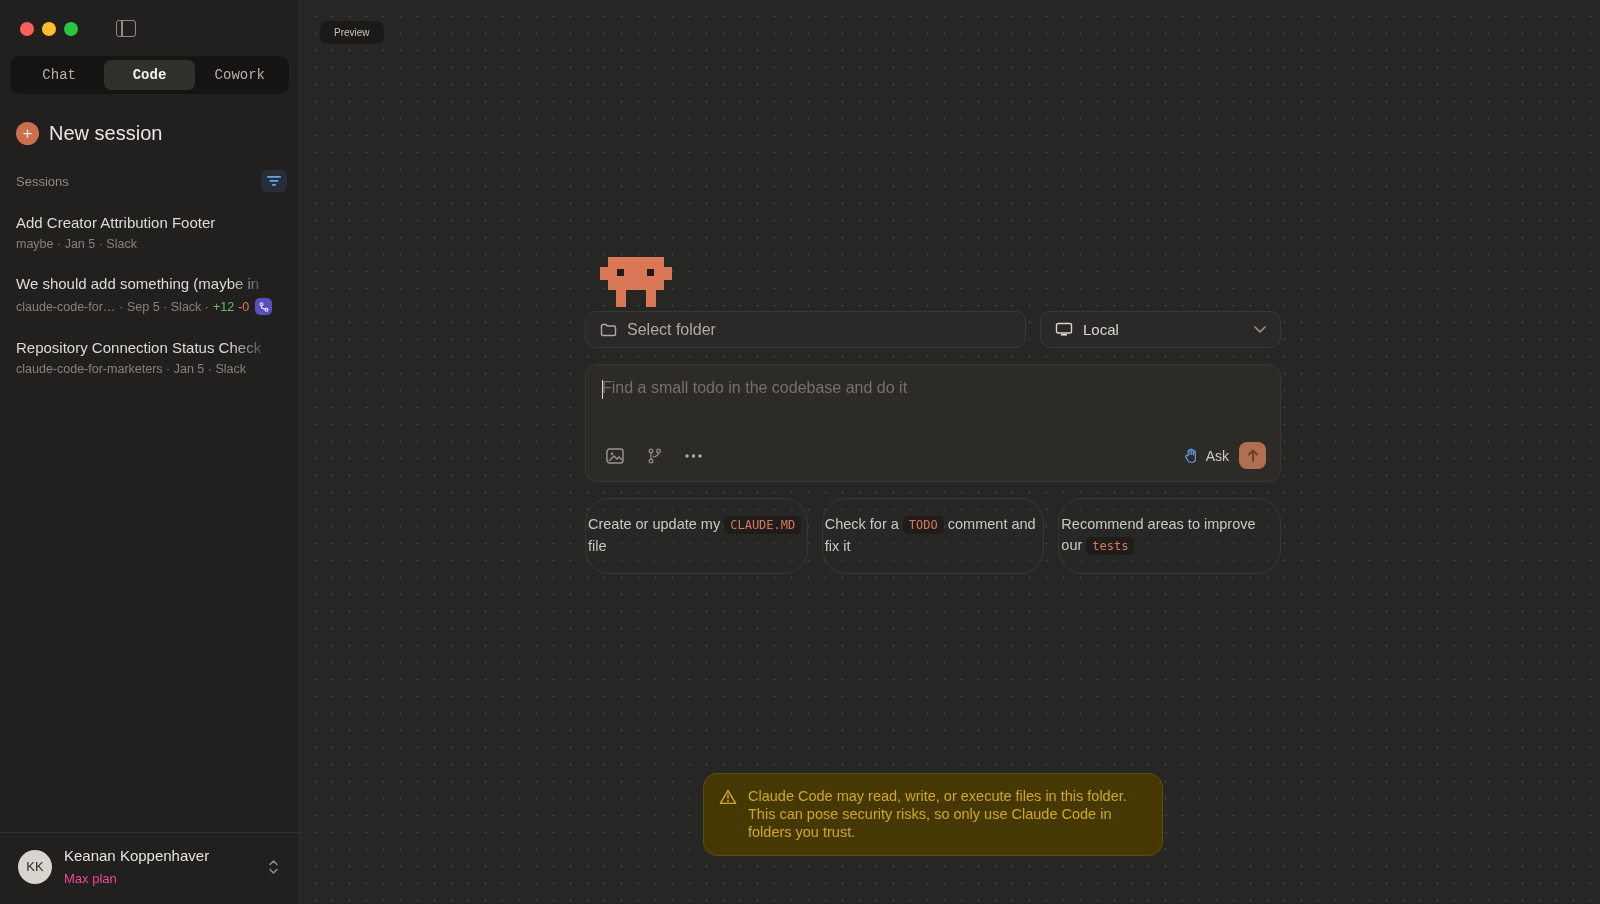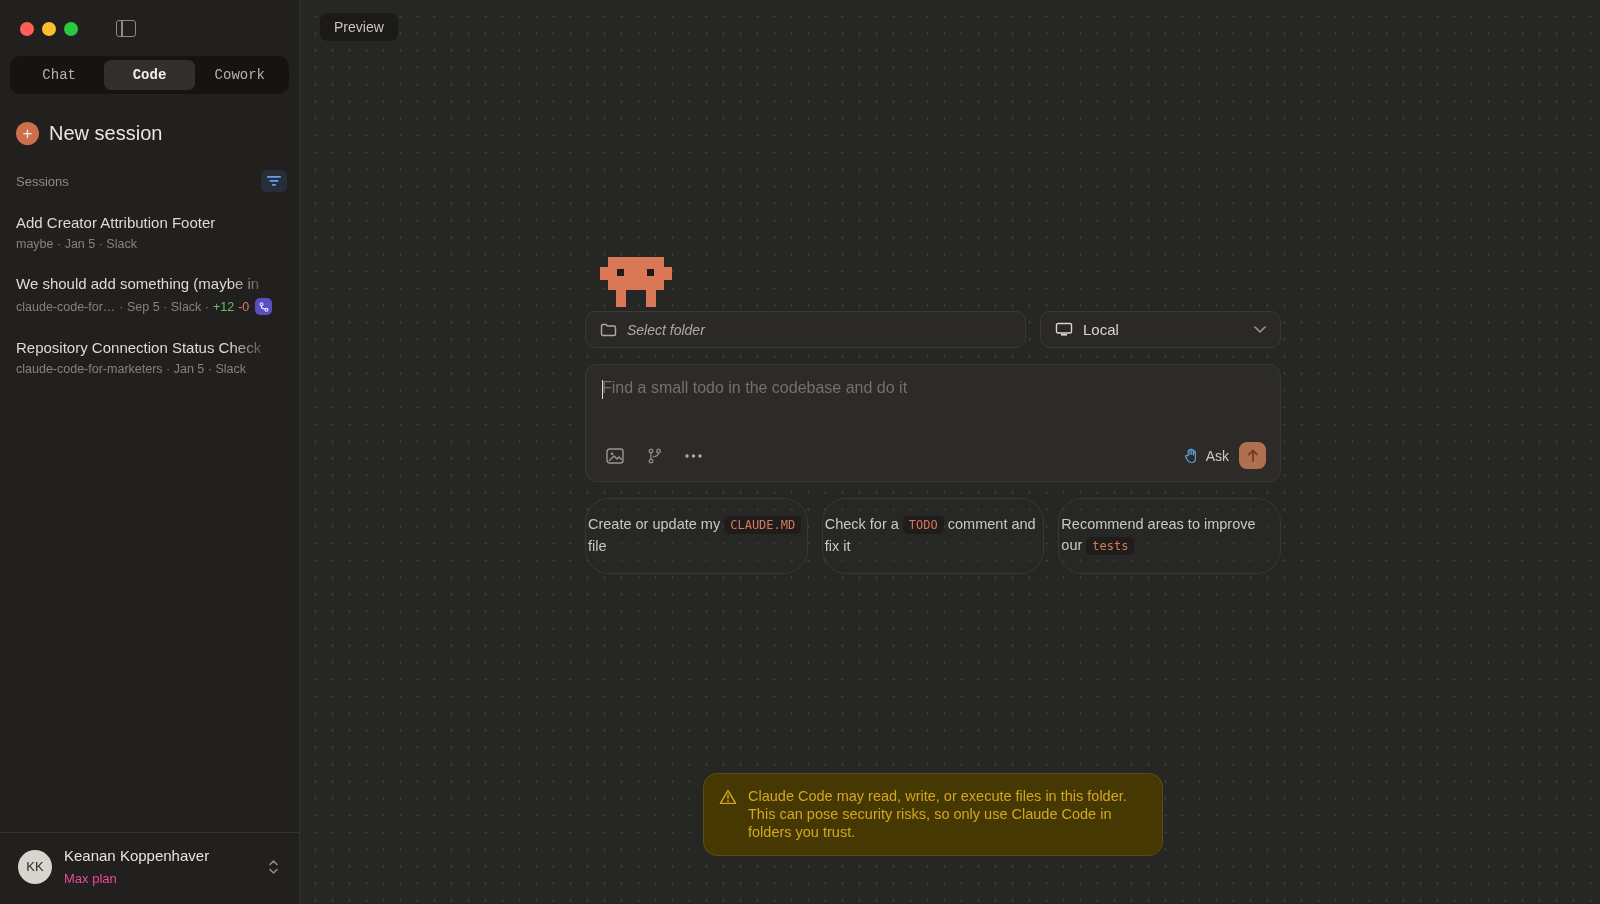--- a/index.html
+++ b/index.html
@@ -45,30 +45,30 @@
   .avatar { width:34px; height:34px; border-radius:50%; background:#d8d5cf; color:#2b2a28;
     font-size:13px; font-weight:normal; display:flex; align-items:center; justify-content:center; }
   .user-info { flex:1; }
   .user-name { font-size:15px; color:#e6e3de; }
   .user-plan { font-size:13px; color:#ec4899; margin-top:7px; }
 
   
   .main { flex:1; position:relative; background:#262624;
     background-image:radial-gradient(#3d3b37 1px, transparent 1.4px);
     background-size:17px 17px; background-position:7px 8px; }
-  .preview-pill { position:absolute; left:20px; top:13px; background:#1b1a18; border-radius:8px;
-    padding:6px 14px; font-size:14px; color:#c9c5bf; cursor:pointer; }
+  .preview-pill { position:absolute; left:20px; top:21px; background:#1b1a18; border-radius:8px;
+    padding:6px 14px; font-size:10px; color:#c9c5bf; cursor:pointer; }
 
   .center-col { position:absolute; left:285px; top:253px; width:696px; }
   .mascot { margin-left:15px; height:60px; }
 
   .pick-row { display:flex; gap:14px; margin-top:-2px; }
   .select-folder { flex:1; height:37px; border:1px solid #3b3936; background:#2a2927; border-radius:10px;
     display:flex; align-items:center; gap:10px; padding:0 14px; cursor:pointer; }
-  .select-folder-label { font-size:14px; color:#aeaaa3;font-style:italic; }
+  .select-folder-label { font-size:16px; color:#aeaaa3; }
   .env-select { width:241px; height:37px; border:1px solid #3b3936; background:#2a2927; border-radius:10px;
     display:flex; align-items:center; gap:10px; padding:0 14px; cursor:pointer; }
   .env-label { font-size:15px; color:#d9d6d0; flex:1; }
 
   .composer { margin-top:16px; height:118px; background:#2c2b28; border:1px solid #3b3936; border-radius:12px;
     padding:14px 16px 12px 16px; position:relative; }
   .composer textarea { width:100%; height:52px; background:transparent; border:none; outline:none; resize:none;
     font-family:"Liberation Sans", sans-serif; font-size:16px; color:#e6e3de; caret-color:#e6e3de; }
   .composer textarea::placeholder { color:#767168; }
   .caret { position:absolute; left:15.5px; top:15px; width:1.5px; height:19px; background:#dcd9d3; }

